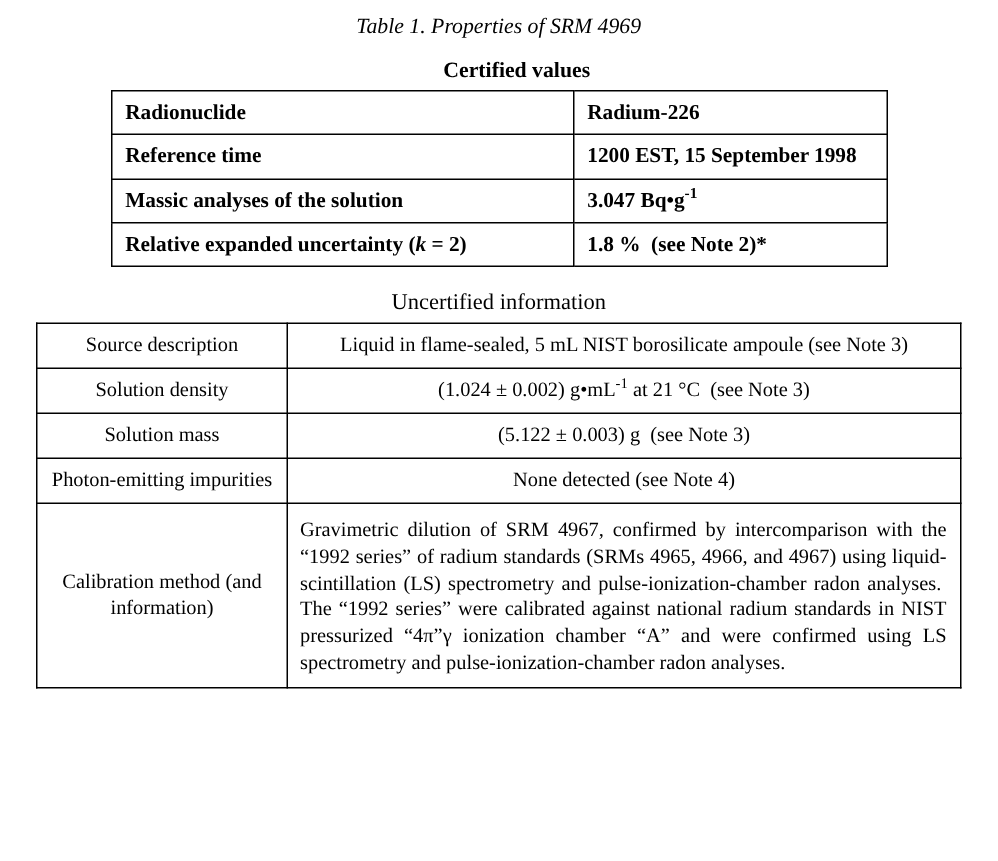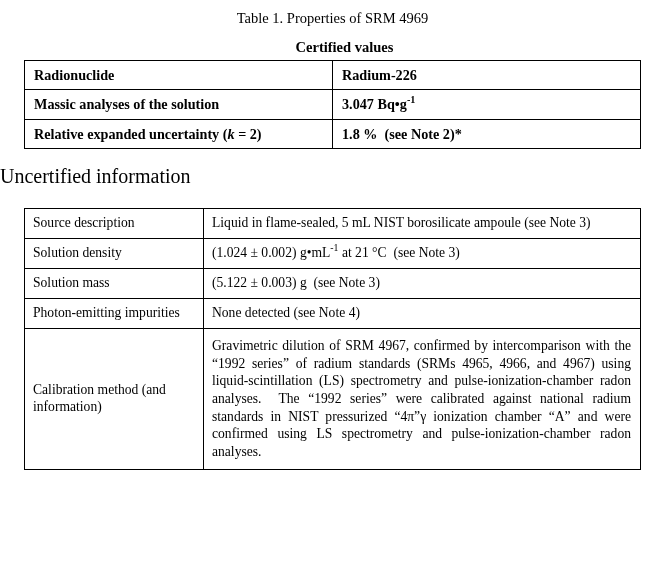--- a/index.html
+++ b/index.html
@@ -18,39 +18,41 @@
     position: relative;
     width: 665px;
     height: 574px;
     box-sizing: border-box;
   }
   .table-title {
     text-align: center;
     font-size: 14.5px;
     margin-top: 10px;
     margin-bottom: 12px;
+    font-style: italic;
   }
   .section-heading {
     text-align: center;
     font-weight: bold;
     font-size: 14.5px;
     margin-bottom: 4px;
     margin-left: 24px;
   }
   .section-heading-plain {
+    text-align: center;
     font-weight: normal;
-    font-size: 20px;
-    margin-bottom: 20px;
+    font-size: 15px;
+    margin-bottom: 4px;
   }
   table {
     border-collapse: collapse;
     table-layout: fixed;
   }
   .certified {
-    width: 617px;
+    width: 518px;
     margin: 0 auto;
     border: 1.3px solid #000;
   }
   .certified td {
     border: 1.1px solid #000;
     font-weight: bold;
     font-size: 14.2px;
     padding: 6px 8px 6px 9px;
     vertical-align: middle;
     line-height: 1.15;
@@ -59,23 +61,24 @@
     width: 290px;
   }
   .uncertified {
     width: 617px;
     margin: 0 auto;
     border: 1.3px solid #000;
   }
   .uncertified td {
     border: 1.1px solid #000;
     font-size: 13.6px;
-    padding: 6px 20px 6px 8px;
+    padding: 6px 8px 6px 8px;
     vertical-align: middle;
     line-height: 1.25;
+    text-align: center;
   }
   .uncertified td.label {
     width: 150px;
   }
   .uncertified td.calib-label {
     vertical-align: middle;
   }
   .uncertified td.calib-body {
     text-align: justify;
     padding: 8px 9px 8px 8px;
@@ -93,20 +96,24 @@
 
   <div class="table-title">Table 1. Properties of SRM 4969</div>
 
   <div class="section-heading">Certified values</div>
 
   <table class="certified">
     <tbody>
       <tr>
         <td class="label">Radionuclide</td>
         <td>Radium-226</td>
+      </tr>
+      <tr>
+        <td class="label">Reference time</td>
+        <td>1200 EST, 15 September 1998</td>
       </tr>
       <tr>
         <td class="label">Massic analyses of the solution</td>
         <td>3.047 Bq•g<sup>-1</sup></td>
       </tr>
       <tr>
         <td class="label">Relative expanded uncertainty (<i>k</i> = 2)</td>
         <td>1.8 %&nbsp; (see Note 2)*</td>
       </tr>
     </tbody>

